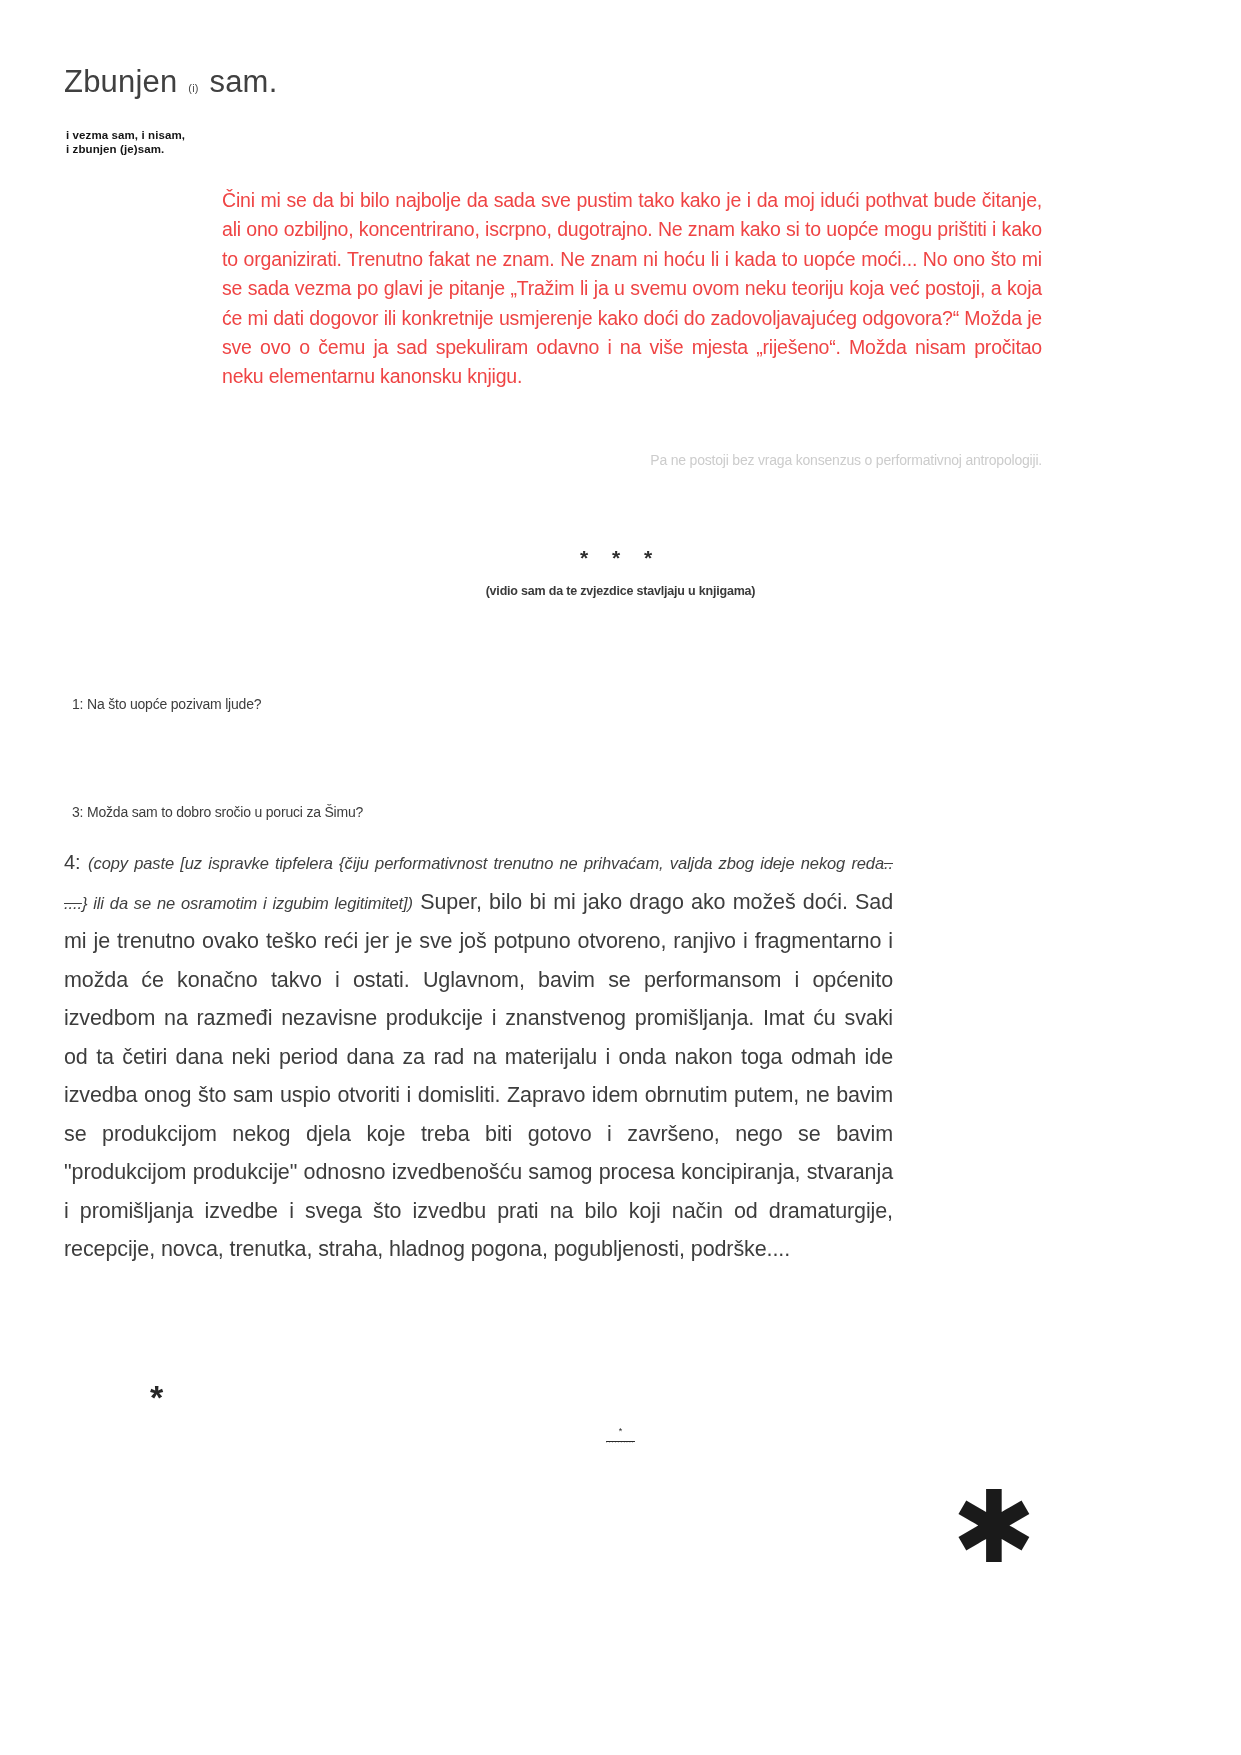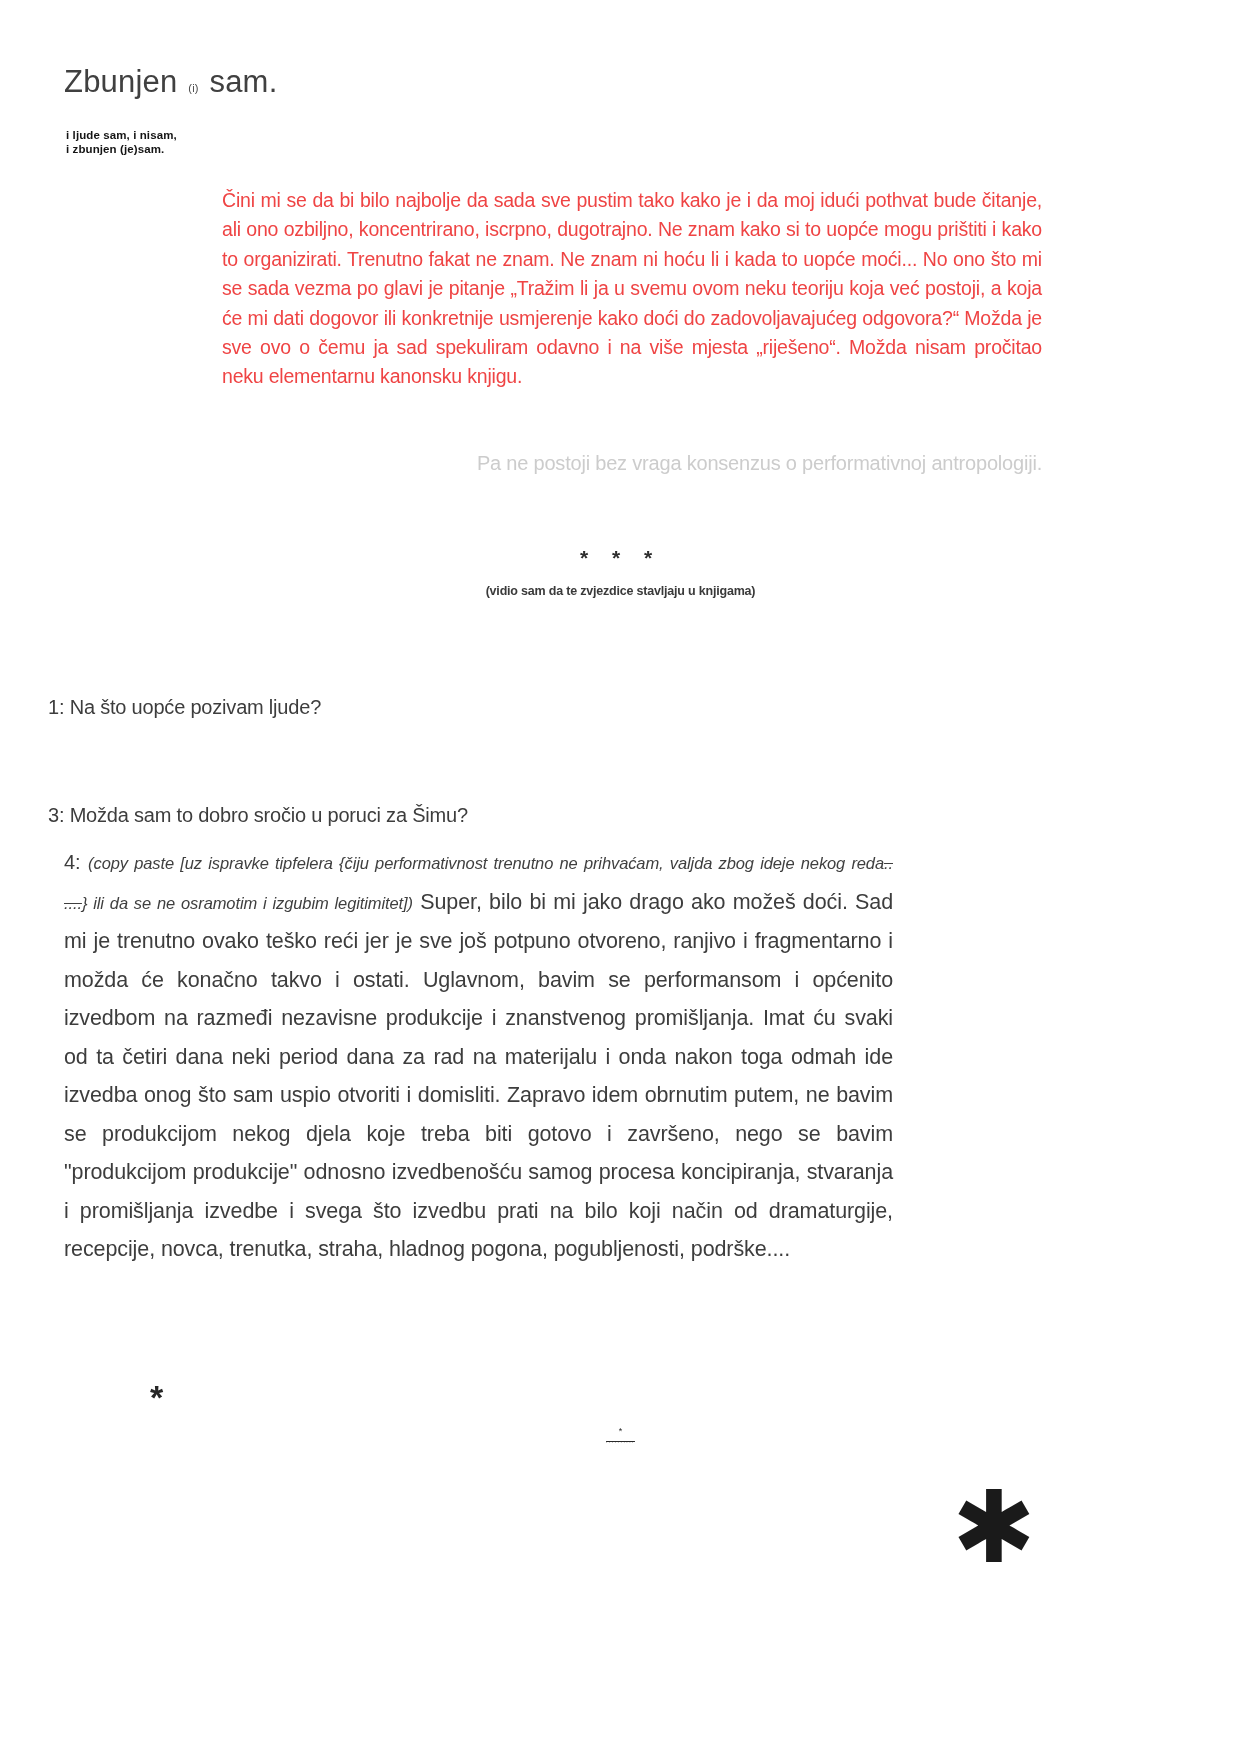--- a/index.html
+++ b/index.html
@@ -36,43 +36,43 @@
     left:222px;top:186px;width:820px;
     font-size:19.5px;
     line-height:29.4px;
     text-align:justify;
     color:#ef4444;
     letter-spacing:-0.2px;
   }
   .gray-remark{
     left:222px;top:452px;width:820px;
     text-align:right;
-    font-size:20px;
+    font-size:14px;
     color:#cccccc;
     letter-spacing:-0.2px;
   }
   .stars{
     left:0;top:546px;width:1241px;
     text-align:center;
     font-size:21px;
     font-weight:600;
     color:#2e2e2e;
     letter-spacing:9px;
   }
   .stars-caption{
     left:0;top:584px;width:1241px;
     text-align:center;
     font-size:12.5px;
     color:#3a3a3a;
     letter-spacing:-0.2px;
     font-weight:bold;
   }
   .question{
-    left:48px;
-    font-size:20px;
+    left:72px;
+    font-size:14px;
     color:#3d3d3d;
     letter-spacing:-0.2px;
     white-space:nowrap;
   }
   .q1{top:696px;}
   .q2{top:750px;}
   .q3{top:804px;}
   .item4{
     left:64px;top:843px;width:829px;
     text-align:justify;
@@ -127,21 +127,21 @@
 
 <div class="page">
 
   <div class="abs page-title">
     <span>Zbunjen</span>
     <span class="sub">(i)</span>
     <span>sam.</span>
   </div>
 
   <div class="abs epigraph">
-    <div>i ljude sam, i nisam,</div>
+    <div>i vezma sam, i nisam,</div>
     <div>i zbunjen (je)sam.</div>
   </div>
 
   <div class="abs intro">Čini mi se da bi bilo najbolje da sada sve pustim tako kako je i da moj idući pothvat bude čitanje, ali ono ozbiljno, koncentrirano, iscrpno, dugotrajno. Ne znam kako si to uopće mogu prištiti i kako to organizirati. Trenutno fakat ne znam. Ne znam ni hoću li i kada to uopće moći... No ono što mi se sada vezma po glavi je pitanje „Tražim li ja u svemu ovom neku teoriju koja već postoji, a koja će mi dati dogovor ili konkretnije usmjerenje kako doći do zadovoljavajućeg odgovora?“ Možda je sve ovo o čemu ja sad spekuliram odavno i na više mjesta „riješeno“. Možda nisam pročitao neku elementarnu kanonsku knjigu.</div>
 
   <div class="abs gray-remark">Pa ne postoji bez vraga konsenzus o performativnoj antropologiji.</div>
 
   <div class="abs stars">* * *</div>
   <div class="abs stars-caption">(vidio sam da te zvjezdice stavljaju u knjigama)</div>
 

